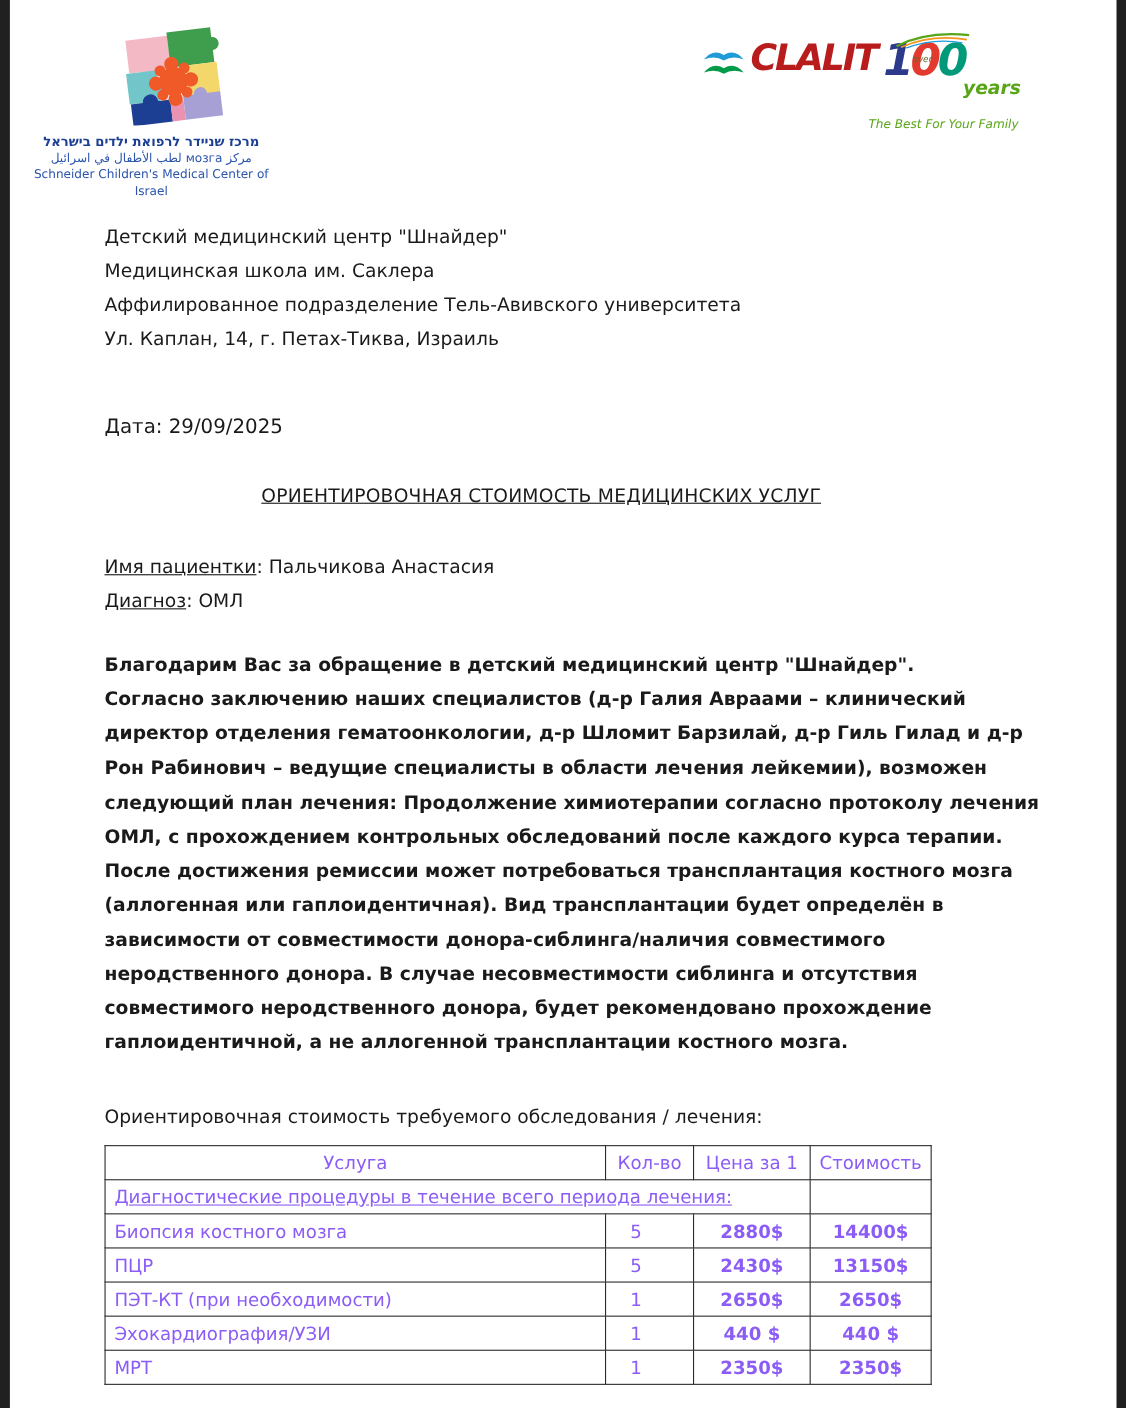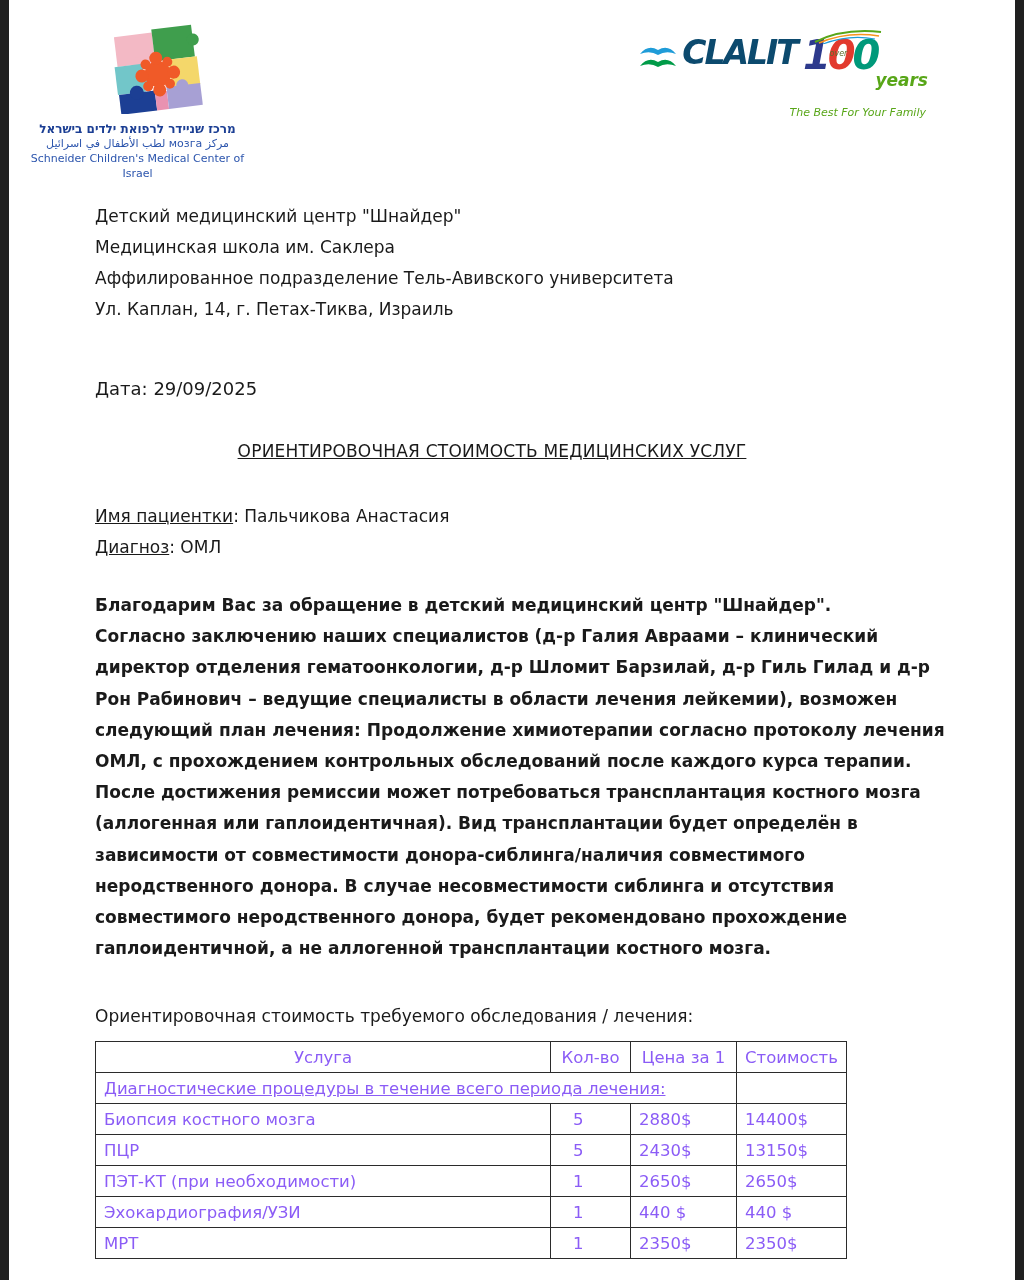--- a/index.html
+++ b/index.html
@@ -26,21 +26,21 @@
   .puzzle-wrap { margin-left: 40px; margin-bottom: 4px; }
   .logo-caption-he { font-size: 12px; font-weight: bold; color: #1c3f94; direction: rtl; line-height: 15px; }
   .logo-caption-ar { font-size: 11px; color: #2c55ad; direction: rtl; line-height: 14px; }
   .logo-caption-en { font-size: 11px; color: #2c55ad; line-height: 15px; }
 
   .clalit-block { margin-top: 14px; margin-right: 8px; text-align: right; }
   .clalit-row { display: flex; align-items: flex-start; }
   .clalit-symbol { margin-top: 6px; margin-right: 4px; }
   .clalit-name {
     font-size: 33px; font-weight: bold; font-style: italic;
-    color: #0c4a6e; letter-spacing: -2px; line-height: 34px;
+    color: #b91c1c; letter-spacing: -2px; line-height: 34px;
   }
   .clalit-100-wrap { position: relative; margin-left: 6px; }
   .clalit-100 { font-size: 40px; font-weight: bold; font-style: italic; letter-spacing: -3px; line-height: 38px; }
   .digit-1 { color: #2d3a8c; }
   .digit-0a { color: #e23a2e; }
   .digit-0b { color: #00997a; }
   .clalit-over {
     position: absolute; top: 13px; right: 30px;
     font-size: 8px; font-style: italic; color: #5f6b2a; letter-spacing: 0;
   }
@@ -70,21 +70,21 @@
     margin: 15px 0 0 95px; border-collapse: collapse; table-layout: fixed;
     font-size: 16.5px; color: #8b5cf6;
   }
   .cost-table th, .cost-table td {
     border: 1.5px solid #2b2b2b; padding: 3px 8px; height: 31px;
     font-weight: normal; overflow: hidden; white-space: nowrap;
   }
   .cost-table th { text-align: center; }
   .cost-table td.c-service { text-align: left; }
   .cost-table td.c-qty { text-align: left; padding-left: 22px; }
-  .cost-table td.c-price, .cost-table td.c-total { text-align: left; }
+  .cost-table td.c-price, .cost-table td.c-total { text-align: center; font-weight: bold; }
 
   
   .footer { margin: 22px 0 0 120px; font-family: "Liberation Serif", serif; }
   .footer-org { color: #3a50c8; font-size: 20px; font-weight: bold; }
 </style>
 </head>
 <body>
 
 <div class="edge-strip left"></div>
 <div class="edge-strip right"></div>

